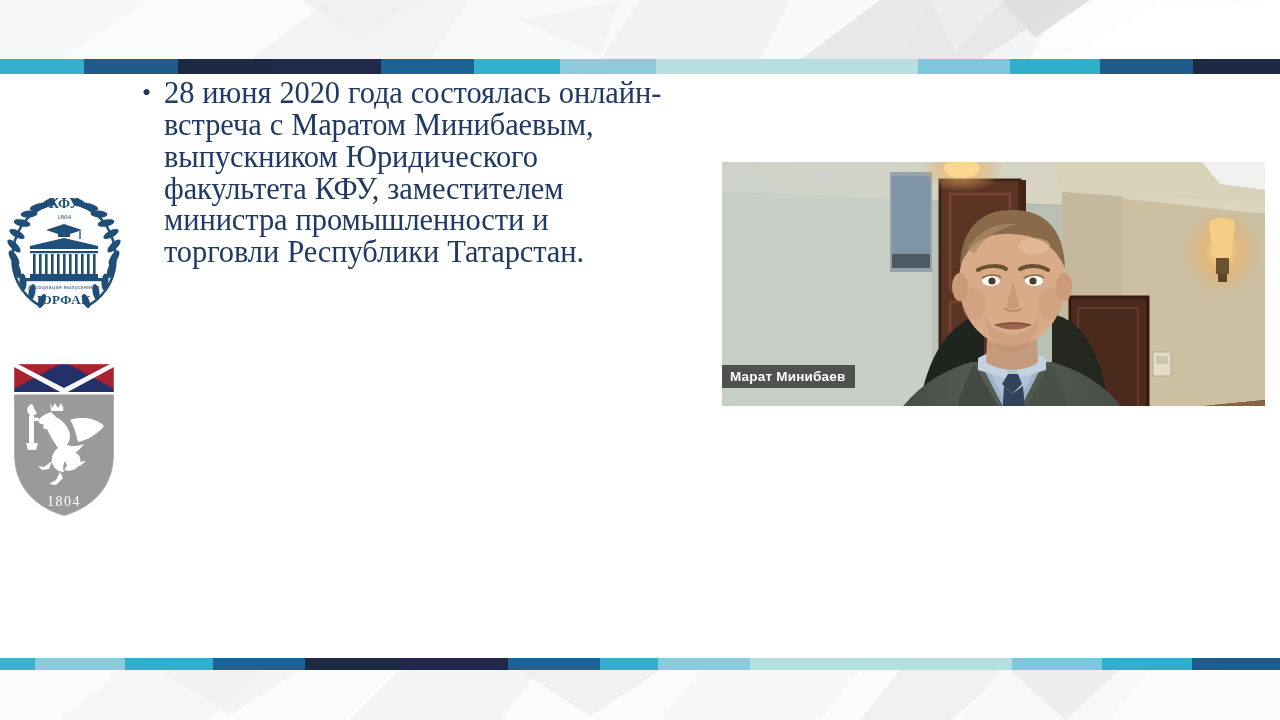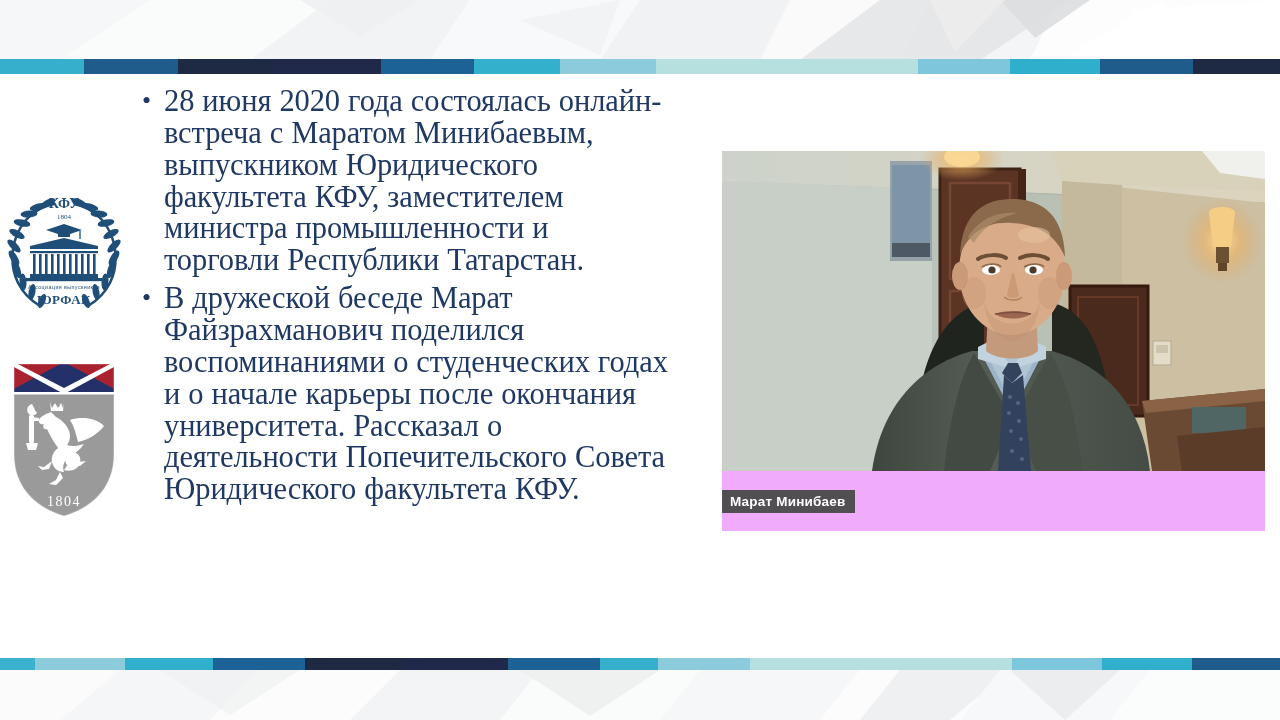--- a/index.html
+++ b/index.html
@@ -59,21 +59,20 @@
     width: 112px;
     height: 162px;
   }
 
   
   .body-text {
     position: absolute;
     left: 138px;
     top: 78px;
     width: 530px;
-    margin-top: 8px;
   }
   .bullet-list {
     margin: 0;
     padding: 0;
     list-style: none;
   }
   .bullet-item {
     position: relative;
     padding-left: 26px;
     color: #1F3864;
@@ -91,23 +90,23 @@
     top: -1px;
     font-size: 26px;
     color: #1F3864;
     line-height: 1.2;
   }
 
   
   .video-frame {
     position: absolute;
     left: 722px;
-    top: 151px;
+    top: 162px;
     width: 543px;
-    height: 380px;
+    height: 244px;
     overflow: hidden;
     background: #f0abfc;
   }
   .video-frame svg { display: block; }
   .name-tag {
     position: absolute;
     left: 0px;
     bottom: 18px;
     background: rgba(68,70,68,0.92);
     color: #ffffff;
@@ -361,21 +360,20 @@
       </g>
 
       <path d="M6,6 L106,6 L106,96 C106,130 84,150 56,158 C28,150 6,130 6,96 Z" fill="none" stroke="#ffffff" stroke-width="1.2" opacity="0.35"></path>
       <text x="56" y="148" text-anchor="middle" font-family="Liberation Serif, serif" font-size="14" letter-spacing="1.5" fill="#ffffff">1804</text>
     </svg>
   </div>
 
   <div class="body-text">
     <ul class="bullet-list">
       <li class="bullet-item">28 июня 2020 года состоялась онлайн-встреча с Маратом Минибаевым, выпускником Юридического факультета КФУ, заместителем министра промышленности и торговли Республики Татарстан.</li>
-      <li class="bullet-item">В дружеской беседе Марат Файзрахманович поделился воспоминаниями о студенческих годах и о начале карьеры после окончания университета. Рассказал о деятельности Попечительского Совета Юридического факультета КФУ.</li>
     </ul>
   </div>
 
   <div class="video-frame">
     <svg width="543" height="320" viewBox="0 0 543 320" xmlns="http://www.w3.org/2000/svg">
       <defs>
         <radialGradient id="lampGlow" cx="50%" cy="50%" r="50%">
           <stop offset="0%" stop-color="#ffe0a0" stop-opacity="0.95"></stop>
           <stop offset="45%" stop-color="#f0b25e" stop-opacity="0.55"></stop>
           <stop offset="100%" stop-color="#d9a45f" stop-opacity="0"></stop>

